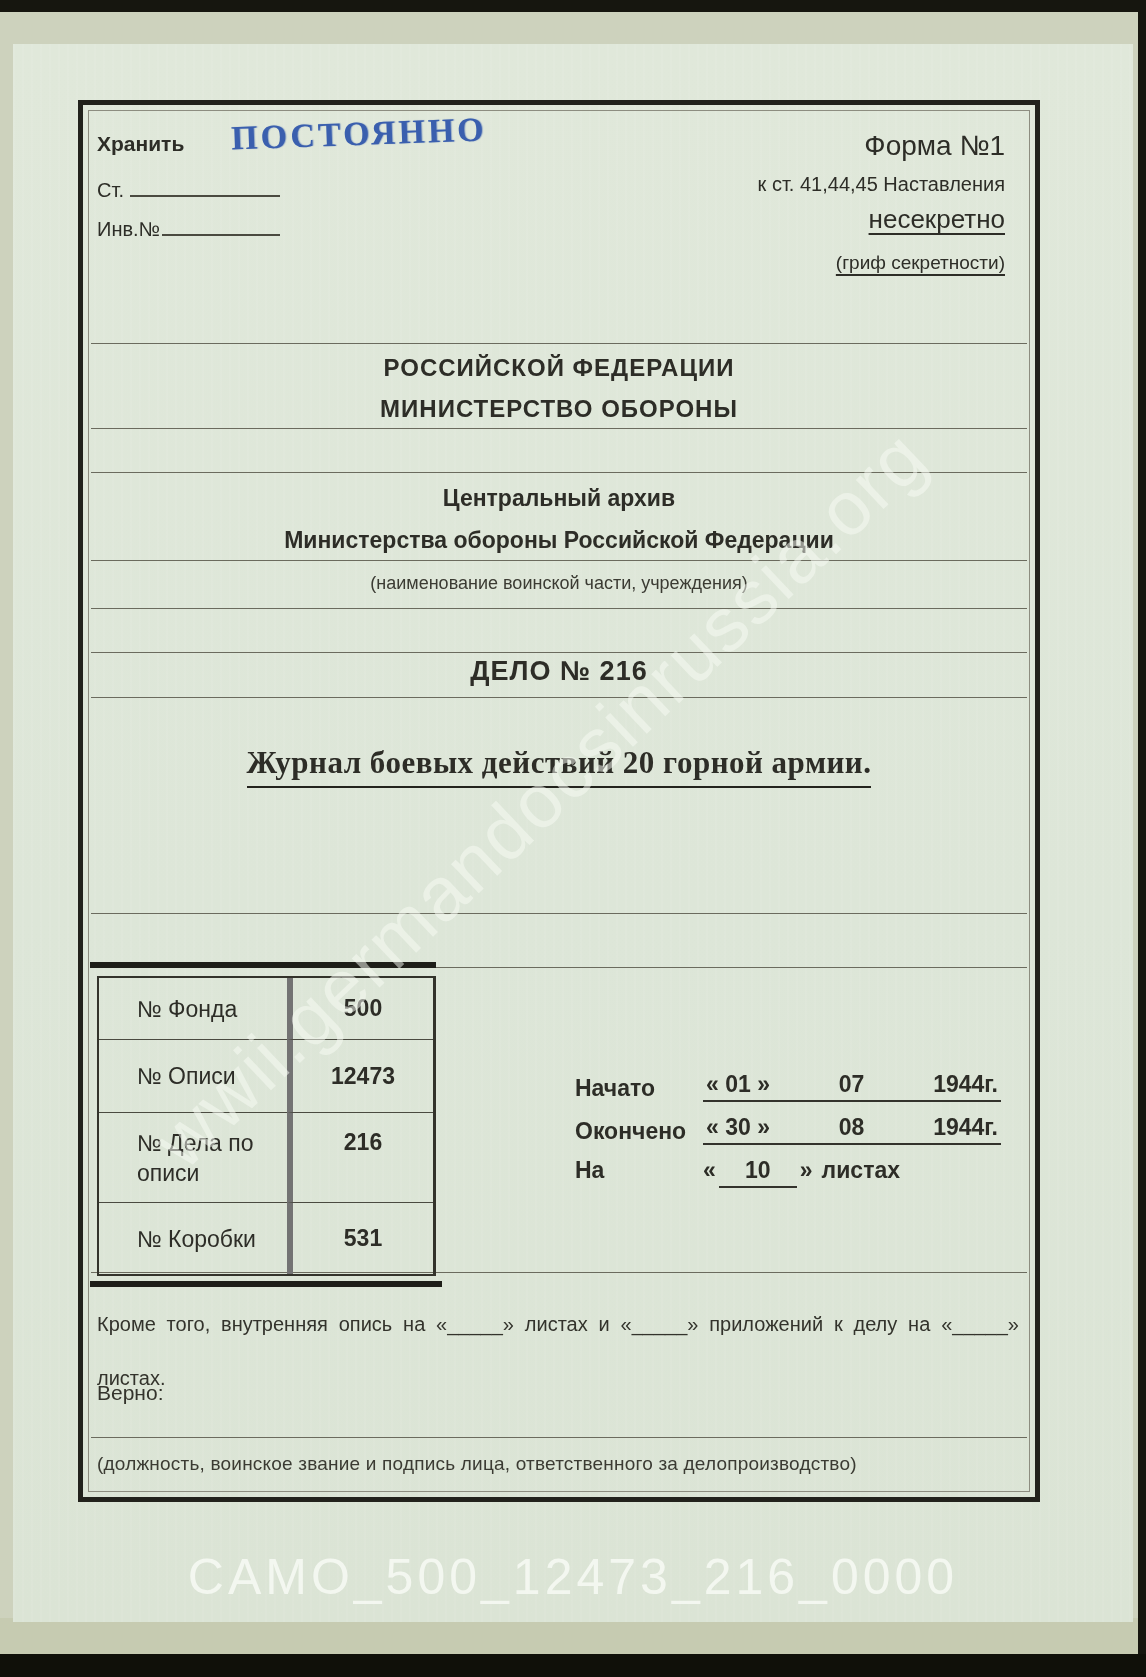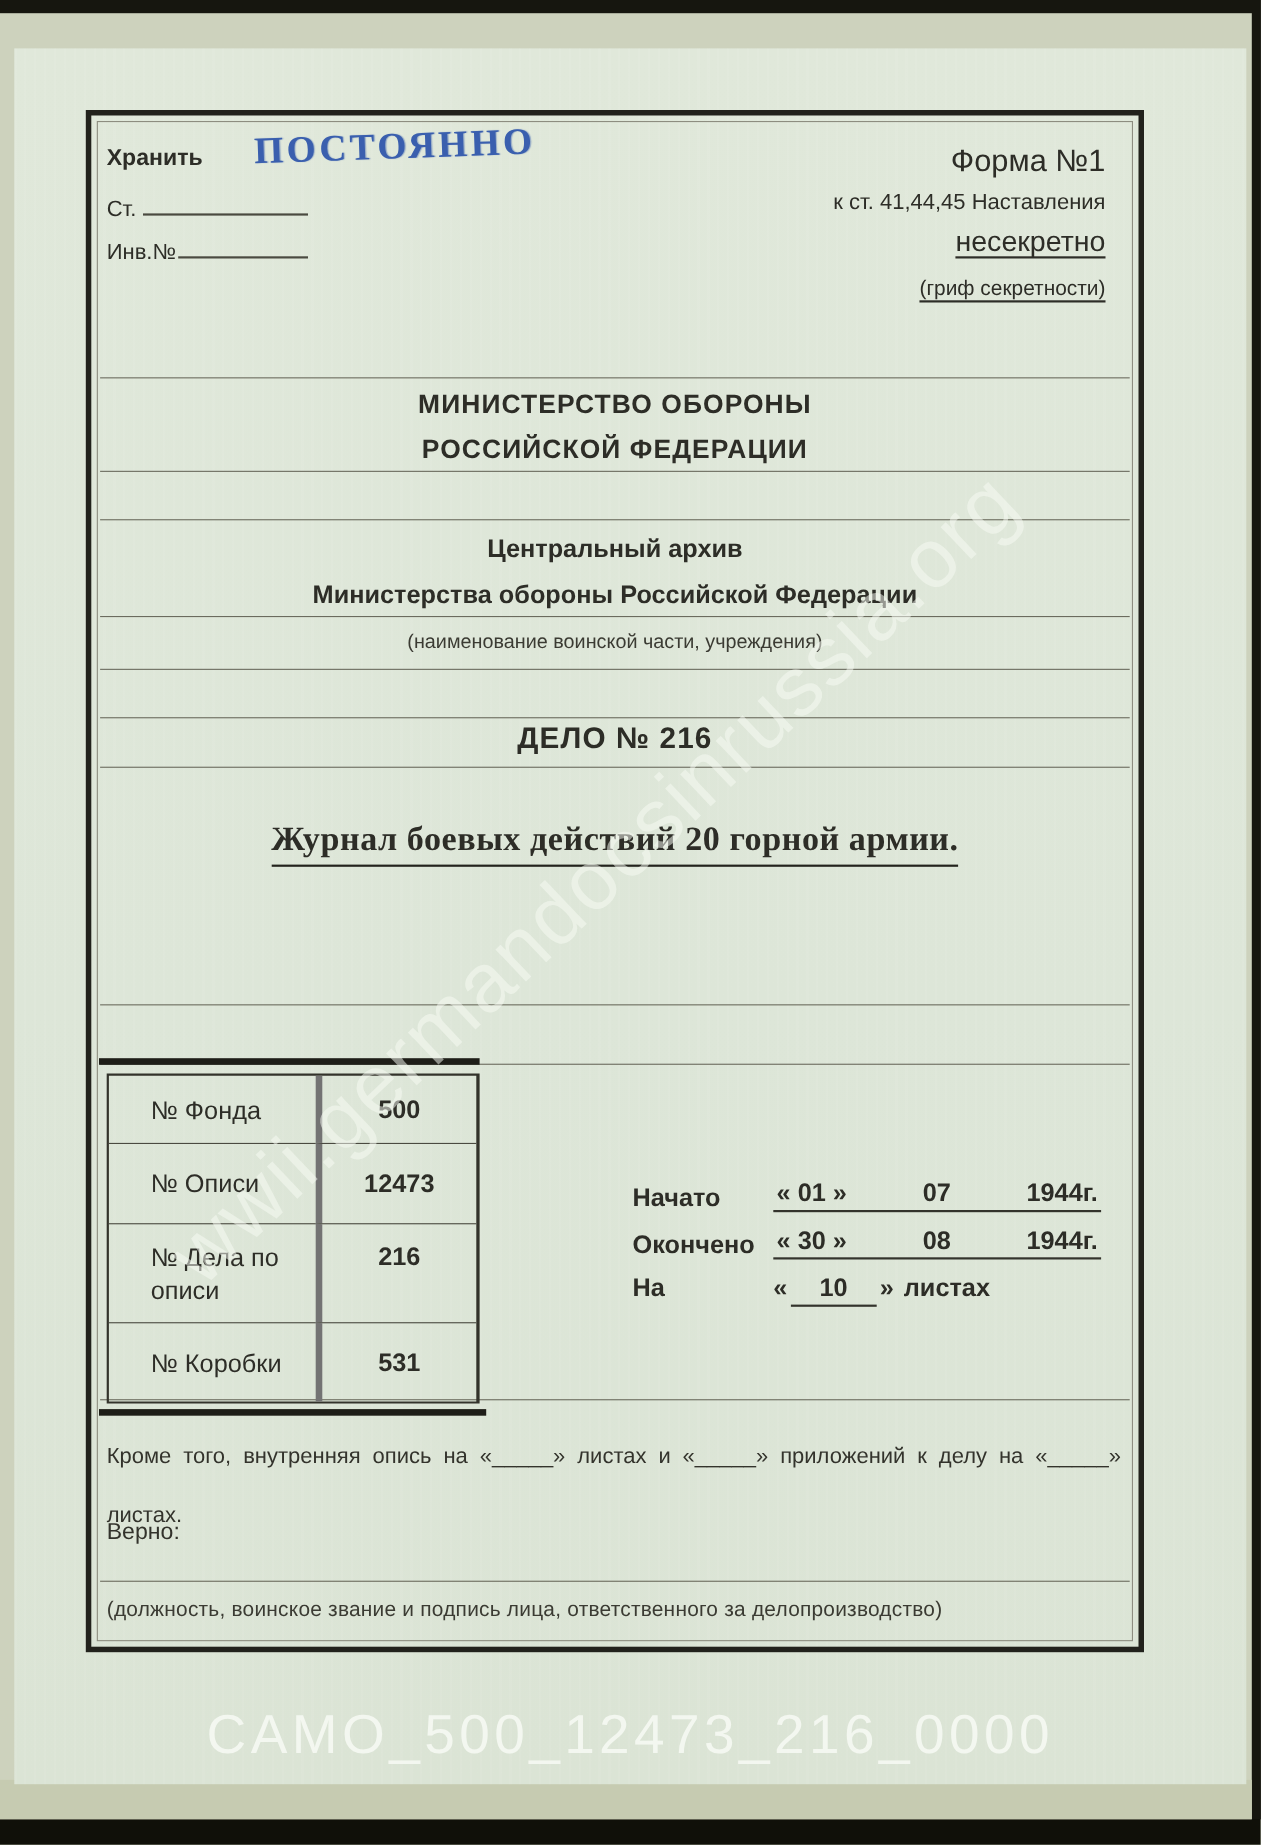--- a/index.html
+++ b/index.html
@@ -89,22 +89,22 @@
     <div class="rule" style="top:367px"></div>
     <div class="rule" style="top:455px"></div>
     <div class="rule" style="top:503px"></div>
     <div class="rule" style="top:547px"></div>
     <div class="rule" style="top:592px"></div>
     <div class="rule" style="top:808px"></div>
     <div class="rule" style="top:862px"></div>
     <div class="rule" style="top:1167px"></div>
 
     <div class="cblock ministry">
+      <div>РОССИЙСКОЙ ФЕДЕРАЦИИ</div>
       <div>МИНИСТЕРСТВО ОБОРОНЫ</div>
-      <div>РОССИЙСКОЙ ФЕДЕРАЦИИ</div>
     </div>
     <div class="cblock archive">
       <div>Центральный архив</div>
       <div>Министерства обороны Российской Федерации</div>
     </div>
     <div class="cblock unitcap">(наименование воинской части, учреждения)</div>
 
     <div class="cblock delo">ДЕЛО № 216</div>
     <div class="cblock title"><span>Журнал боевых действий 20 горной армии.</span></div>
 

